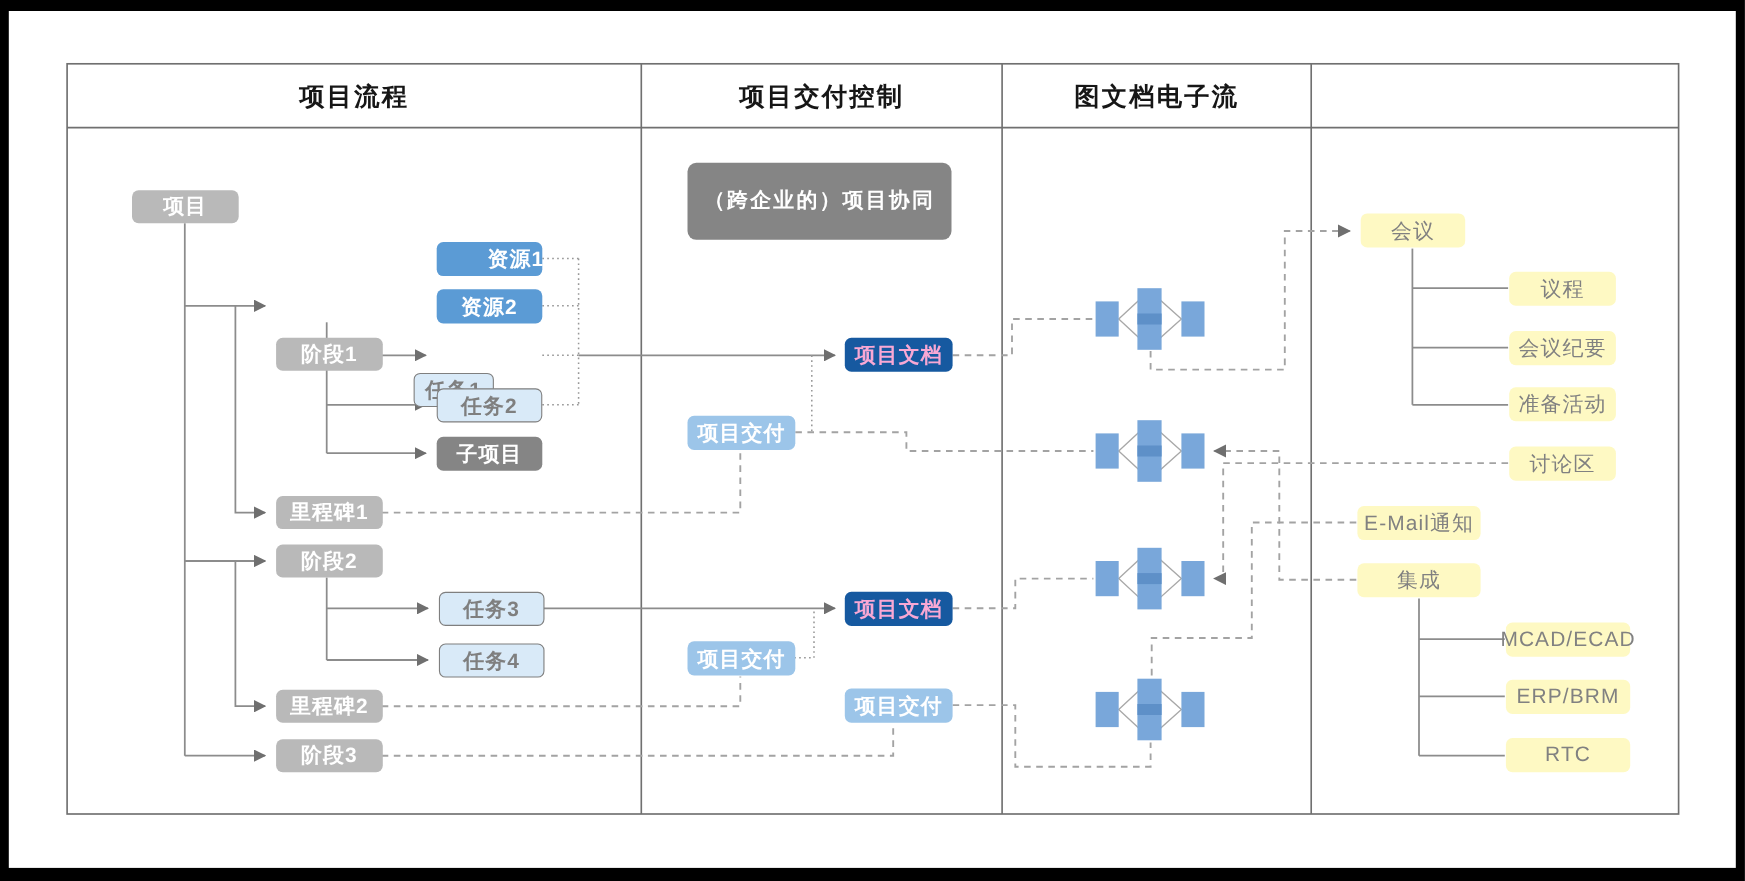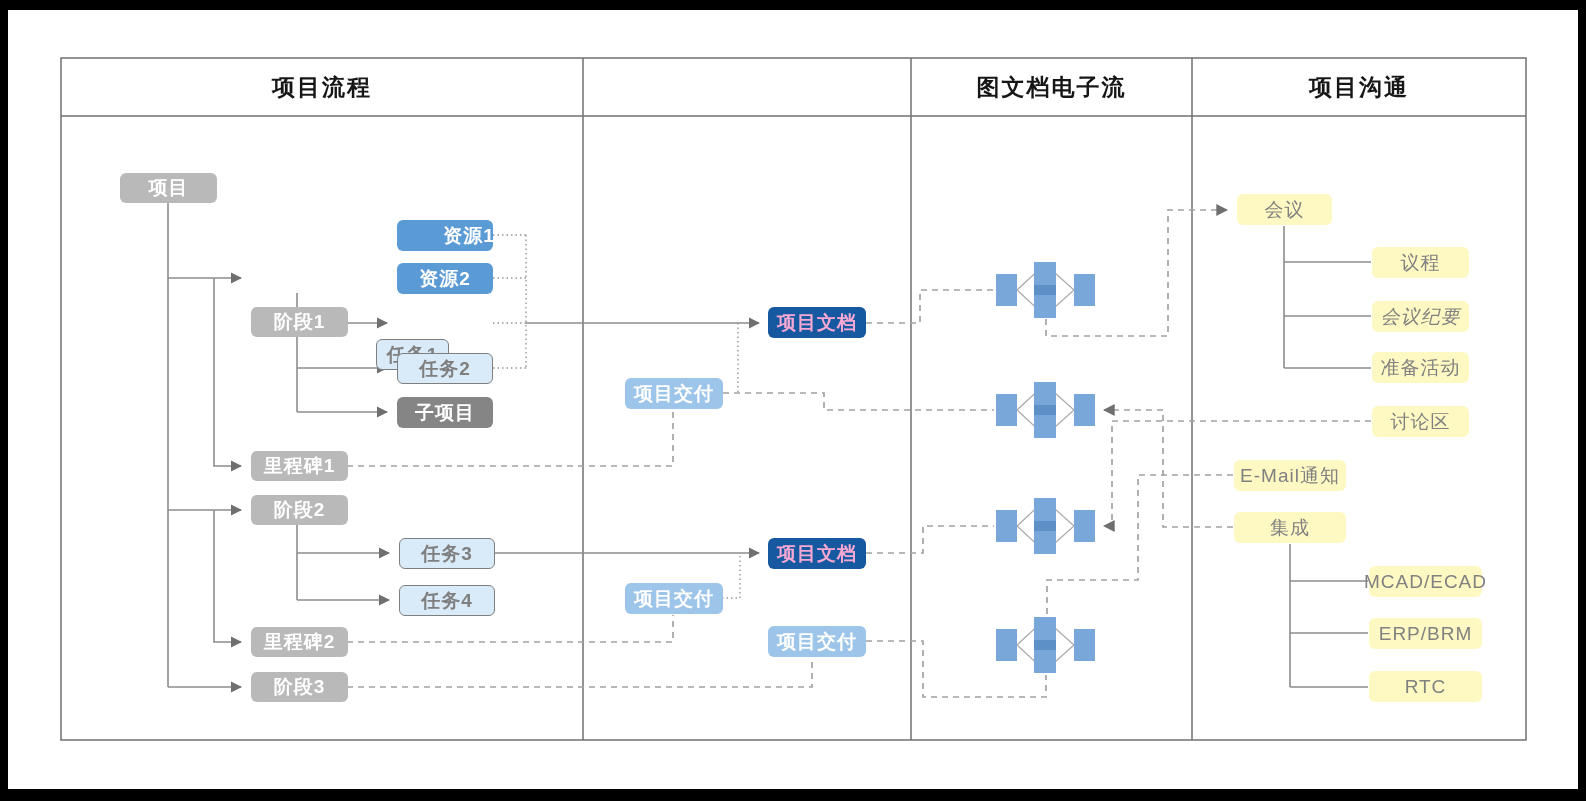--- a/index.html
+++ b/index.html
@@ -124,47 +124,48 @@
         <path d="M1017,645 L1045,619 L1074,645 L1045,671 Z" stroke="#a8a8a8" stroke-width="1.2" fill="none"></path>
         <rect x="996" y="629" width="21" height="32" fill="#79a7da"></rect>
         <rect x="1074" y="629" width="21" height="32" fill="#79a7da"></rect>
         <rect x="1034" y="617" width="22" height="56" fill="#79a7da"></rect>
         <rect x="1034" y="640" width="22" height="10" fill="#5e90c8"></rect>
       </g>
     </g>
   </svg>
 
   <div class="hdr" style="left:61px;width:522px;">项目流程</div>
+  <div class="hdr" style="left:583px;width:328px;">项目交付控制</div>
   <div class="hdr" style="left:911px;width:281px;">图文档电子流</div>
-  <div class="hdr" style="left:1192px;width:334px;">项目沟通</div>
 
   <div class="box gray" style="left:120px;top:173px;width:97px;height:30px;">项目</div>
   <div class="box gray" style="left:251px;top:263px;width:97px;height:30px;margin-top:44px;">阶段1</div>
   <div class="box blue" style="left:397px;top:220px;width:96px;height:31px;padding-left:48px;">资源1</div>
   <div class="box blue" style="left:397px;top:263px;width:96px;height:31px;">资源2</div>
   <div class="box lightblue" style="left:376px;top:308px;width:73px;height:31px;margin-top:31px;">任务1</div>
   <div class="box lightblue" style="left:397px;top:353px;width:96px;height:31px;">任务2</div>
   <div class="box darkgray" style="left:397px;top:397px;width:96px;height:31px;text-align:center;">子项目</div>
   <div class="box gray" style="left:251px;top:451px;width:97px;height:30px;">里程碑1</div>
   <div class="box gray" style="left:251px;top:495px;width:97px;height:30px;">阶段2</div>
   <div class="box lightblue" style="left:399px;top:538px;width:96px;height:31px;">任务3</div>
   <div class="box lightblue" style="left:399px;top:585px;width:96px;height:31px;">任务4</div>
   <div class="box gray" style="left:251px;top:627px;width:97px;height:30px;">里程碑2</div>
   <div class="box gray" style="left:251px;top:672px;width:97px;height:30px;">阶段3</div>
 
+  <div class="box bigbox" style="left:625px;top:148px;width:240px;height:70px;">（跨企业的）项目协同</div>
   <div class="box navy" style="left:768px;top:307px;width:98px;height:31px;">项目文档</div>
   <div class="box sky" style="left:625px;top:378px;width:98px;height:31px;">项目交付</div>
   <div class="box navy" style="left:768px;top:538px;width:98px;height:31px;">项目文档</div>
   <div class="box sky" style="left:625px;top:583px;width:98px;height:31px;">项目交付</div>
   <div class="box sky" style="left:768px;top:626px;width:98px;height:31px;">项目交付</div>
 
 
   <div class="box pink" style="left:1237px;top:194px;width:95px;height:31px;">会议</div>
   <div class="box pink" style="left:1372px;top:247px;width:97px;height:31px;">议程</div>
-  <div class="box pink" style="left:1372px;top:301px;width:97px;height:31px;font-style:italic;">会议纪要</div>
+  <div class="box pink" style="left:1372px;top:301px;width:97px;height:31px;">会议纪要</div>
   <div class="box pink" style="left:1372px;top:352px;width:97px;height:31px;">准备活动</div>
   <div class="box pink" style="left:1372px;top:406px;width:97px;height:31px;">讨论区</div>
   <div class="box pink" style="left:1234px;top:460px;width:112px;height:31px;">E-Mail通知</div>
   <div class="box pink" style="left:1234px;top:512px;width:112px;height:31px;">集成</div>
   <div class="box pink" style="left:1369px;top:566px;width:113px;height:31px;">MCAD/ECAD</div>
   <div class="box pink" style="left:1369px;top:618px;width:113px;height:31px;">ERP/BRM</div>
   <div class="box pink" style="left:1369px;top:671px;width:113px;height:31px;">RTC</div>
 </div>
 
 </body></html>

